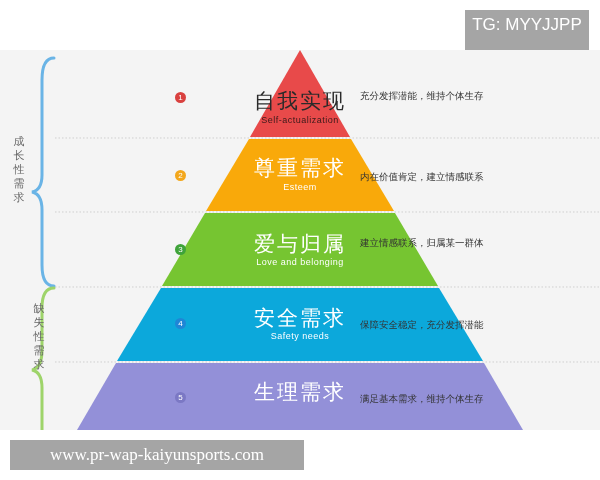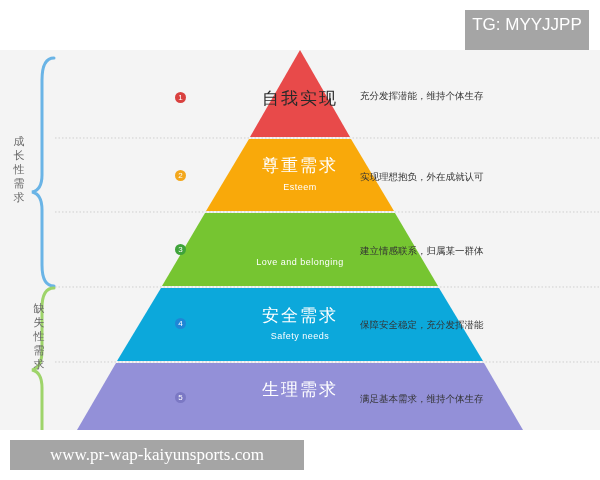--- a/index.html
+++ b/index.html
@@ -1,21 +1,21 @@
 <!DOCTYPE html>
 <html><head>
 <meta charset="utf-8">
 <style>
   html, body { margin:0; padding:0; }
   body { width:600px; height:480px; background:#ffffff; position:relative; overflow:hidden; font-family:"DejaVu Sans", sans-serif; }
   .tg-badge { position:absolute; left:465px; top:10px; width:124px; height:42px; background:#a5a5a5; color:#fff; font-family:"Liberation Sans", sans-serif; font-size:17px; line-height:30px; text-align:center; }
   .canvas { position:absolute; left:0; top:50px; width:600px; height:380px; background:#f4f4f4; overflow:hidden; }
   .canvas svg { position:absolute; left:0; top:0; }
   .url-badge { position:absolute; left:10px; top:440px; width:294px; height:30px; background:#a5a5a5; color:#fff; font-family:Liberation Serif, serif; font-size:17px; line-height:30px; text-align:center; }
-  .tier-title { position:absolute; left:200px; width:200px; text-align:center; color:#fff; font-size:17px; letter-spacing:2px; }
+  .tier-title { position:absolute; left:200px; width:200px; text-align:center; color:#fff; font-size:21px; letter-spacing:2px; }
   .tier-title.dark { color:#2a2a2a; }
   .tier-sub { position:absolute; left:200px; width:200px; text-align:center; color:#fff; font-family:"Liberation Sans", sans-serif; font-size:9px; letter-spacing:0.5px; }
   .desc { position:absolute; left:360px; width:200px; color:#333; font-size:9.5px; white-space:nowrap; }
   .num { position:absolute; left:175px; width:11px; height:11px; border-radius:50%; color:#fff; font-size:8px; line-height:11px; text-align:center; font-family:"Liberation Sans", sans-serif; }
   .side-label { position:absolute; left:12px; width:14px; color:#666; font-size:11px; line-height:14px; text-align:center; }
 </style>
 </head>
 <body>
 
 <div class="tg-badge">TG: MYYJJPP</div>
@@ -38,30 +38,32 @@
 
     <path d="M54,8 Q42,8 42,30 L42,125 Q42,140 32,142 Q42,144 42,160 L42,215 Q42,236 54,236" fill="none" stroke="#6ab4e6" stroke-width="3" stroke-linecap="round"></path>
     <path d="M54,238 Q42,238 42,258 L42,300 Q42,318 32,320 Q42,322 42,338 L42,380" fill="none" stroke="#9ed46a" stroke-width="3" stroke-linecap="round"></path>
   </svg>
 
   <div class="side-label" style="top:85px;">成长性需求</div>
   <div class="side-label" style="top:252px;margin-left:20px;">缺失性需求</div>
 
   <div class="num" style="top:42px; background:#d9413f;">1</div>
   <div class="tier-title dark" style="top:37px;">自我实现</div>
+  <div class="tier-sub" style="top:65px; color:#3a1a1a;">Self-actualization</div>
   <div class="desc" style="top:40px;">充分发挥潜能，维持个体生存</div>
 
   <div class="num" style="top:120px; background:#f3a71c;">2</div>
   <div class="tier-title" style="top:104px;">尊重需求</div>
   <div class="tier-sub" style="top:132px;">Esteem</div>
-  <div class="desc" style="top:121px;">实现理想抱负，外在成就认可</div>
+  <div class="desc" style="top:121px;">内在价值肯定，建立情感联系</div>
 
   <div class="num" style="top:194px; background:#3fa33a;">3</div>
+  <div class="tier-title" style="top:180px;">爱与归属</div>
   <div class="tier-sub" style="top:207px;">Love and belonging</div>
-  <div class="desc" style="top:195px;">建立情感联系，归属某一群体</div>
+  <div class="desc" style="top:187px;">建立情感联系，归属某一群体</div>
 
   <div class="num" style="top:268px; background:#1f86d6;">4</div>
   <div class="tier-title" style="top:254px;text-align:center;">安全需求</div>
   <div class="tier-sub" style="top:281px;">Safety needs</div>
   <div class="desc" style="top:269px;">保障安全稳定，充分发挥潜能</div>
 
   <div class="num" style="top:342px; background:#7b78c4;">5</div>
   <div class="tier-title" style="top:328px;">生理需求</div>
   <div class="desc" style="top:343px;">满足基本需求，维持个体生存</div>
 </div>

